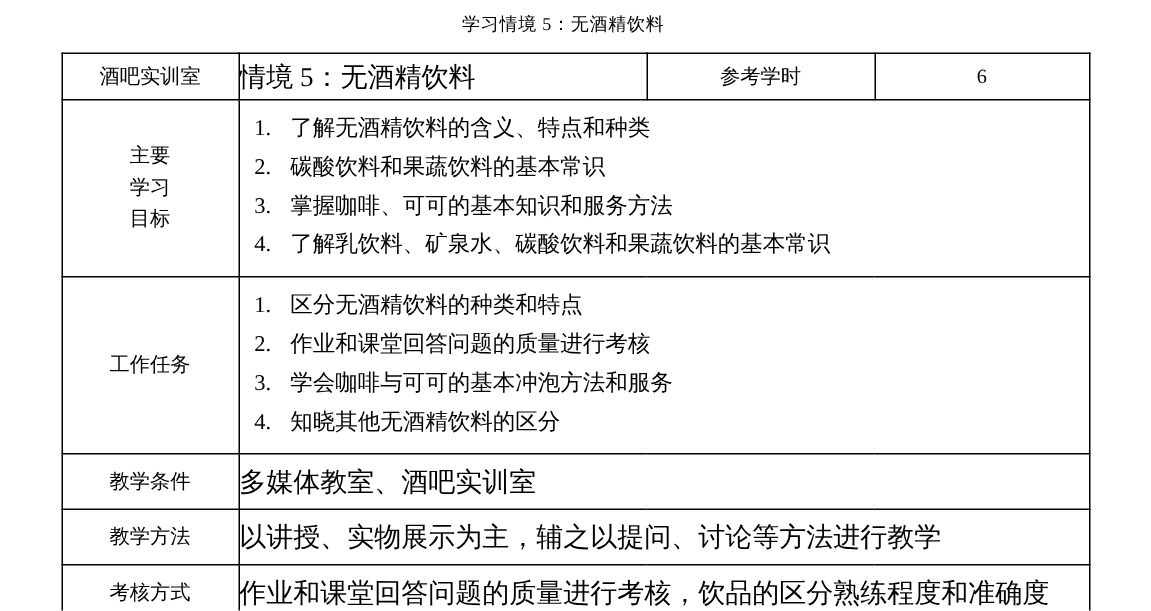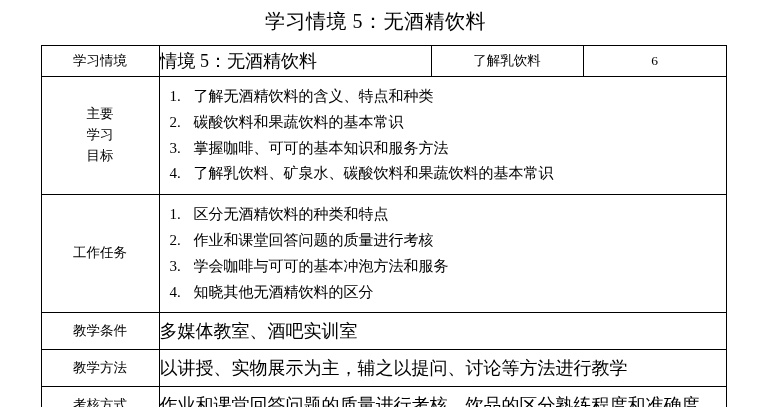--- a/index.html
+++ b/index.html
@@ -15,21 +15,21 @@
     overflow: hidden;
   }
   .page {
     position: relative;
     width: 767px;
     height: 407px;
     box-sizing: border-box;
   }
   .doc-title {
     text-align: center;
-    font-size: 20px;
+    font-size: 12px;
     font-family: "Liberation Serif", serif;
     font-weight: normal;
     letter-spacing: 0.5px;
     margin: 8px 16px 10px 0;
   }
   table.course-table {
     border-collapse: collapse;
     table-layout: fixed;
     width: 685px;
     margin: 0 auto;
@@ -95,23 +95,23 @@
 
   <table class="course-table">
     <colgroup>
       <col style="width:118px">
       <col style="width:272px">
       <col style="width:152px">
       <col style="width:143px">
     </colgroup>
     <tbody>
       <tr class="row-head">
-        <td class="cell-label">学习情境</td>
+        <td class="cell-label">酒吧实训室</td>
         <td class="cell-value">情境 5：无酒精饮料</td>
-        <td class="cell-label">了解乳饮料</td>
+        <td class="cell-label">参考学时</td>
         <td class="cell-value-center">6</td>
       </tr>
 
       <tr class="row-tall">
         <td class="cell-label">主要
 学习
 目标</td>
         <td colspan="3">
           <div class="list-wrap">
             <ol class="num-list">

